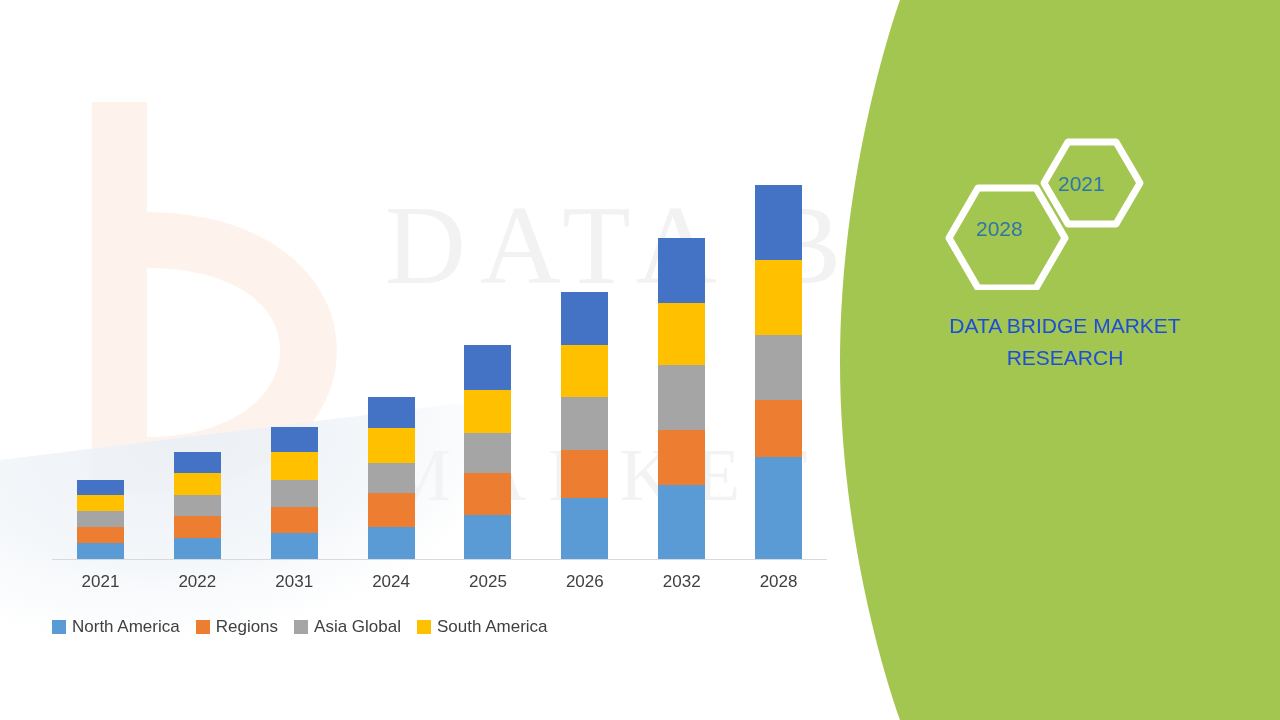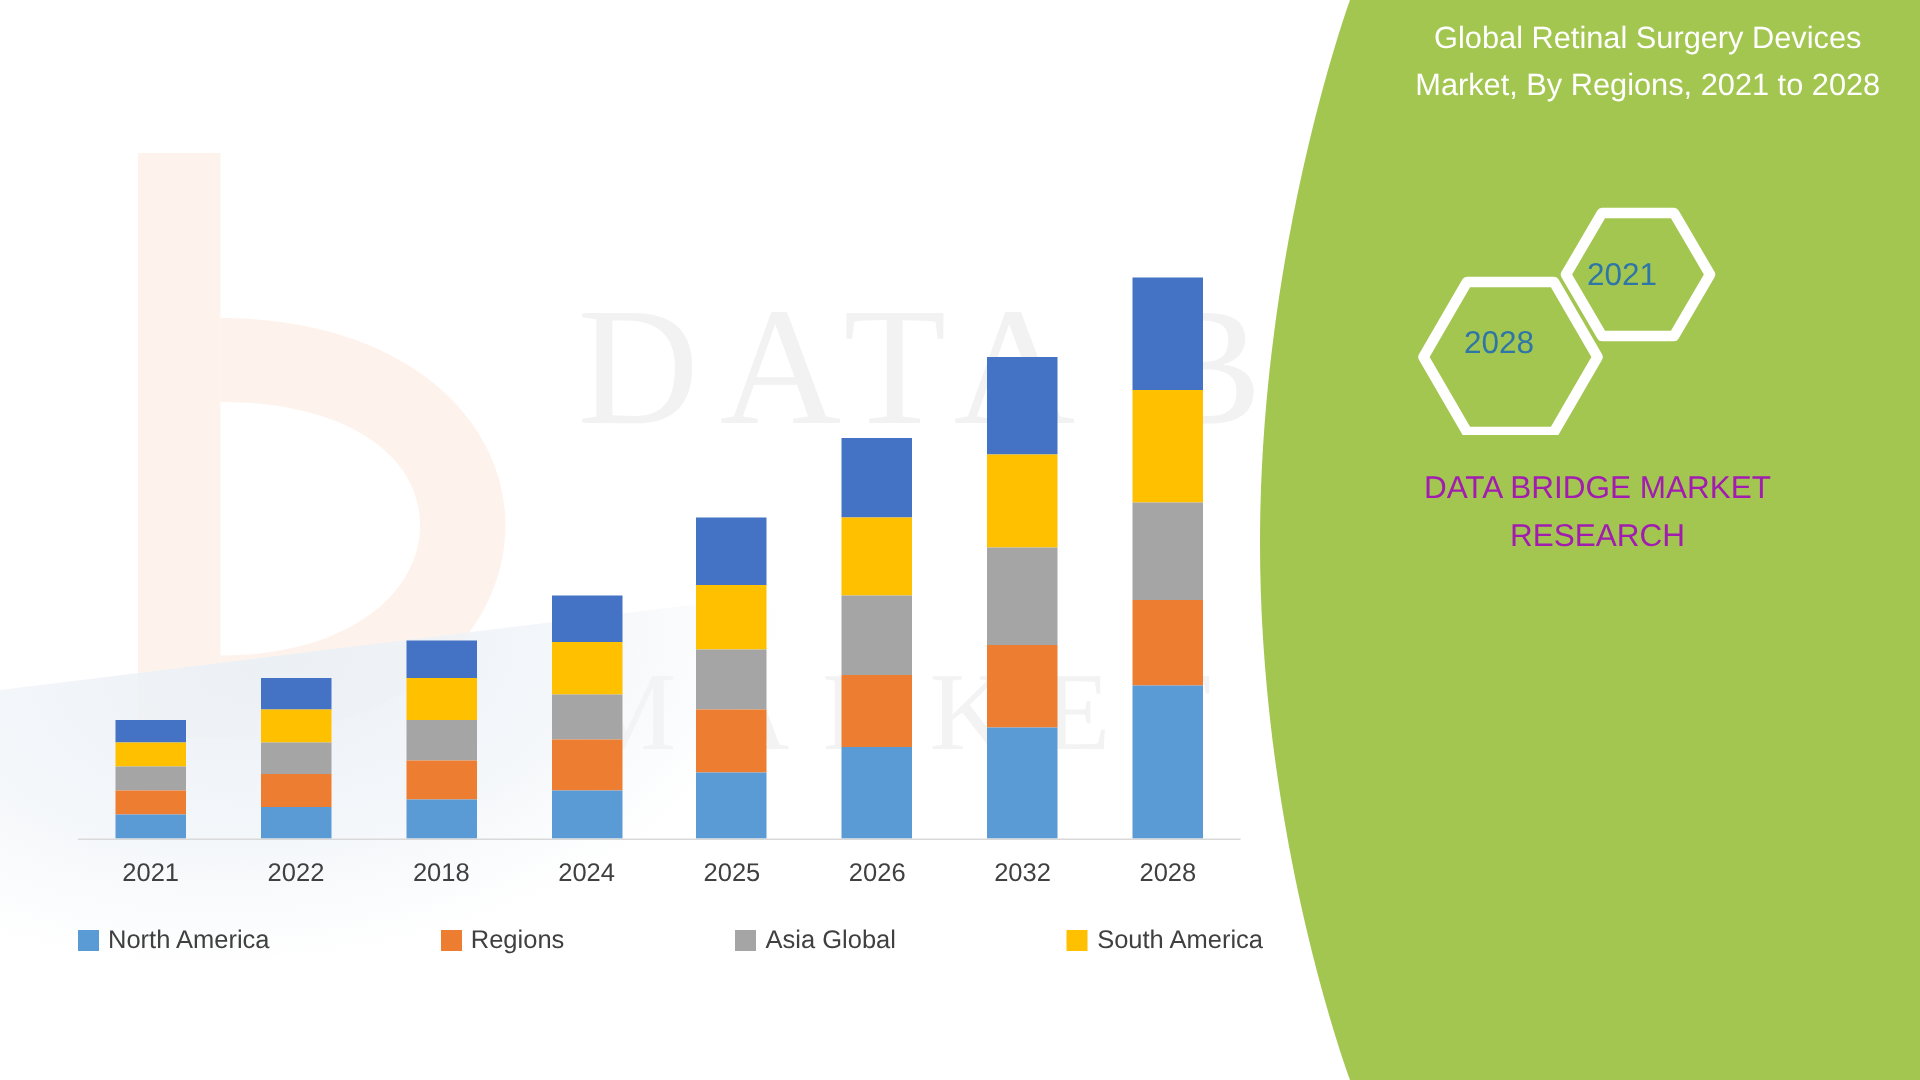--- a/index.html
+++ b/index.html
@@ -118,21 +118,22 @@
     font-family: "Liberation Sans", sans-serif;
   }
 
   
   .legend {
     position: absolute;
     left: 52px; top: 617px;
     width: 790px;
     display: flex;
     align-items: center;
-    justify-content: space-between;
+    justify-content: flex-start;
+    gap: 16px;
   }
   .legend-item {
     display: flex;
     align-items: center;
     gap: 6px;
   }
   .legend-swatch {
     width: 14px; height: 14px;
     flex: 0 0 14px;
   }
@@ -176,21 +177,21 @@
   .hex-label.y2021 { left: 118px; top: 42px; }
   .hex-label.y2028 { left: 36px; top: 87px; }
 
   .brand-text {
     position: absolute;
     left: 60px; top: 310px;
     width: 330px;
     text-align: center;
     font-size: 21px;
     line-height: 32px;
-    color: #a21caf;
+    color: #1d4ed8;
   }
 </style>
 </head>
 <body>
 
 <div id="root">
 
   <div class="left-panel">
 
     <svg class="wm-b" viewBox="0 0 300 420">
@@ -276,21 +277,21 @@
               <div class="seg" style="height: 75px; background: rgb(68, 114, 196);"></div>
             </div>
           </div>
         </div>
       <div class="axis-line"></div>
     </div>
 
     <div class="xlabels" id="xlabels">
         <span>2021</span>
         <span>2022</span>
-        <span>2018</span>
+        <span>2031</span>
         <span>2024</span>
         <span>2025</span>
         <span>2026</span>
         <span>2032</span>
         <span>2028</span>
       </div>
 
     <div class="legend" id="legend">
         <div class="legend-item">
           <span class="legend-swatch" style="background: rgb(91, 155, 213);"></span>
@@ -309,21 +310,20 @@
           <span class="legend-label">South America</span>
         </div>
       </div>
   </div>
 
   <div class="green-panel">
     <svg class="green-shape" viewBox="0 0 440 720" preserveAspectRatio="none">
       <path d="M60 0 L440 0 L440 720 L60 720 C60 720 0 560 0 362 C0 164 60 0 60 0 Z" fill="#a3c651"></path>
     </svg>
 
-    <div class="gp-title">Global Retinal Surgery Devices Market, By Regions, 2021 to 2028</div>
 
     <div class="hexwrap">
       <svg viewBox="0 0 230 160" width="230" height="160">
         <polygon points="128,12 176,12 200,53 176,94 128,94 104,53" fill="none" stroke="#ffffff" stroke-width="7" stroke-linejoin="round"></polygon>
         <polygon points="38,58 96,58 125,108 96,158 38,158 9,108" fill="none" stroke="#ffffff" stroke-width="7" stroke-linejoin="round"></polygon>
       </svg>
       <div class="hex-label y2021">2021</div>
       <div class="hex-label y2028">2028</div>
     </div>
 

